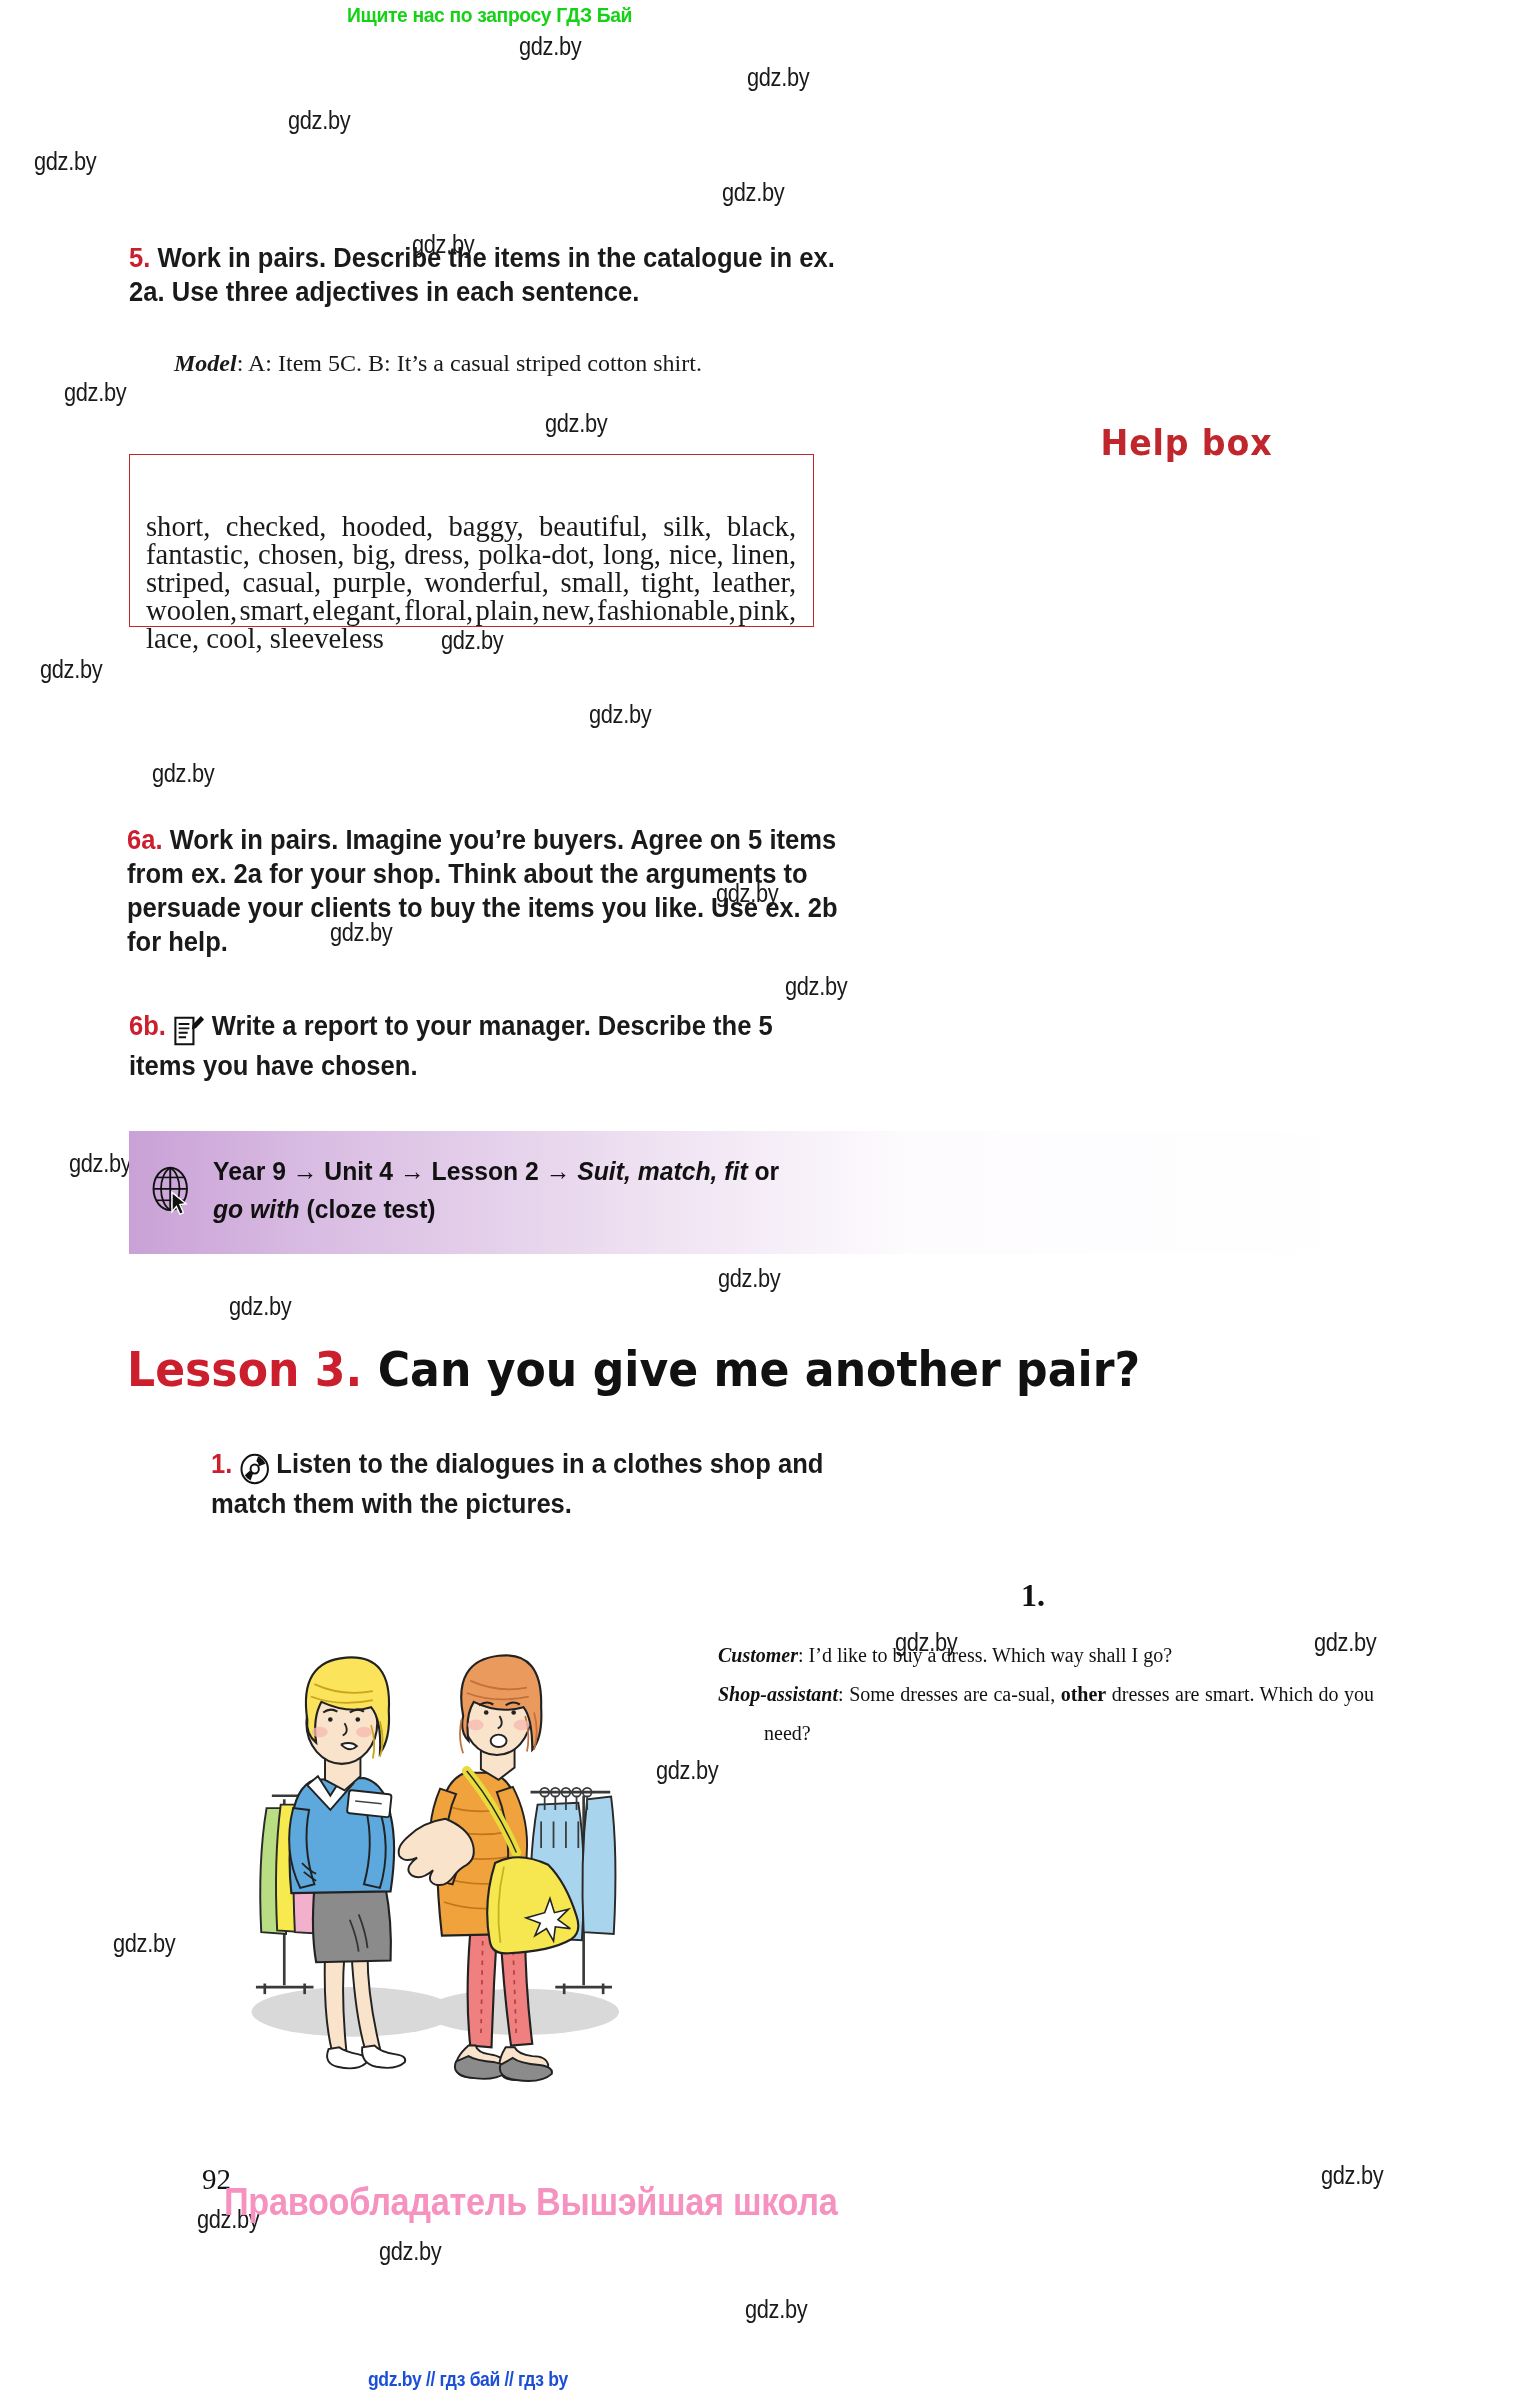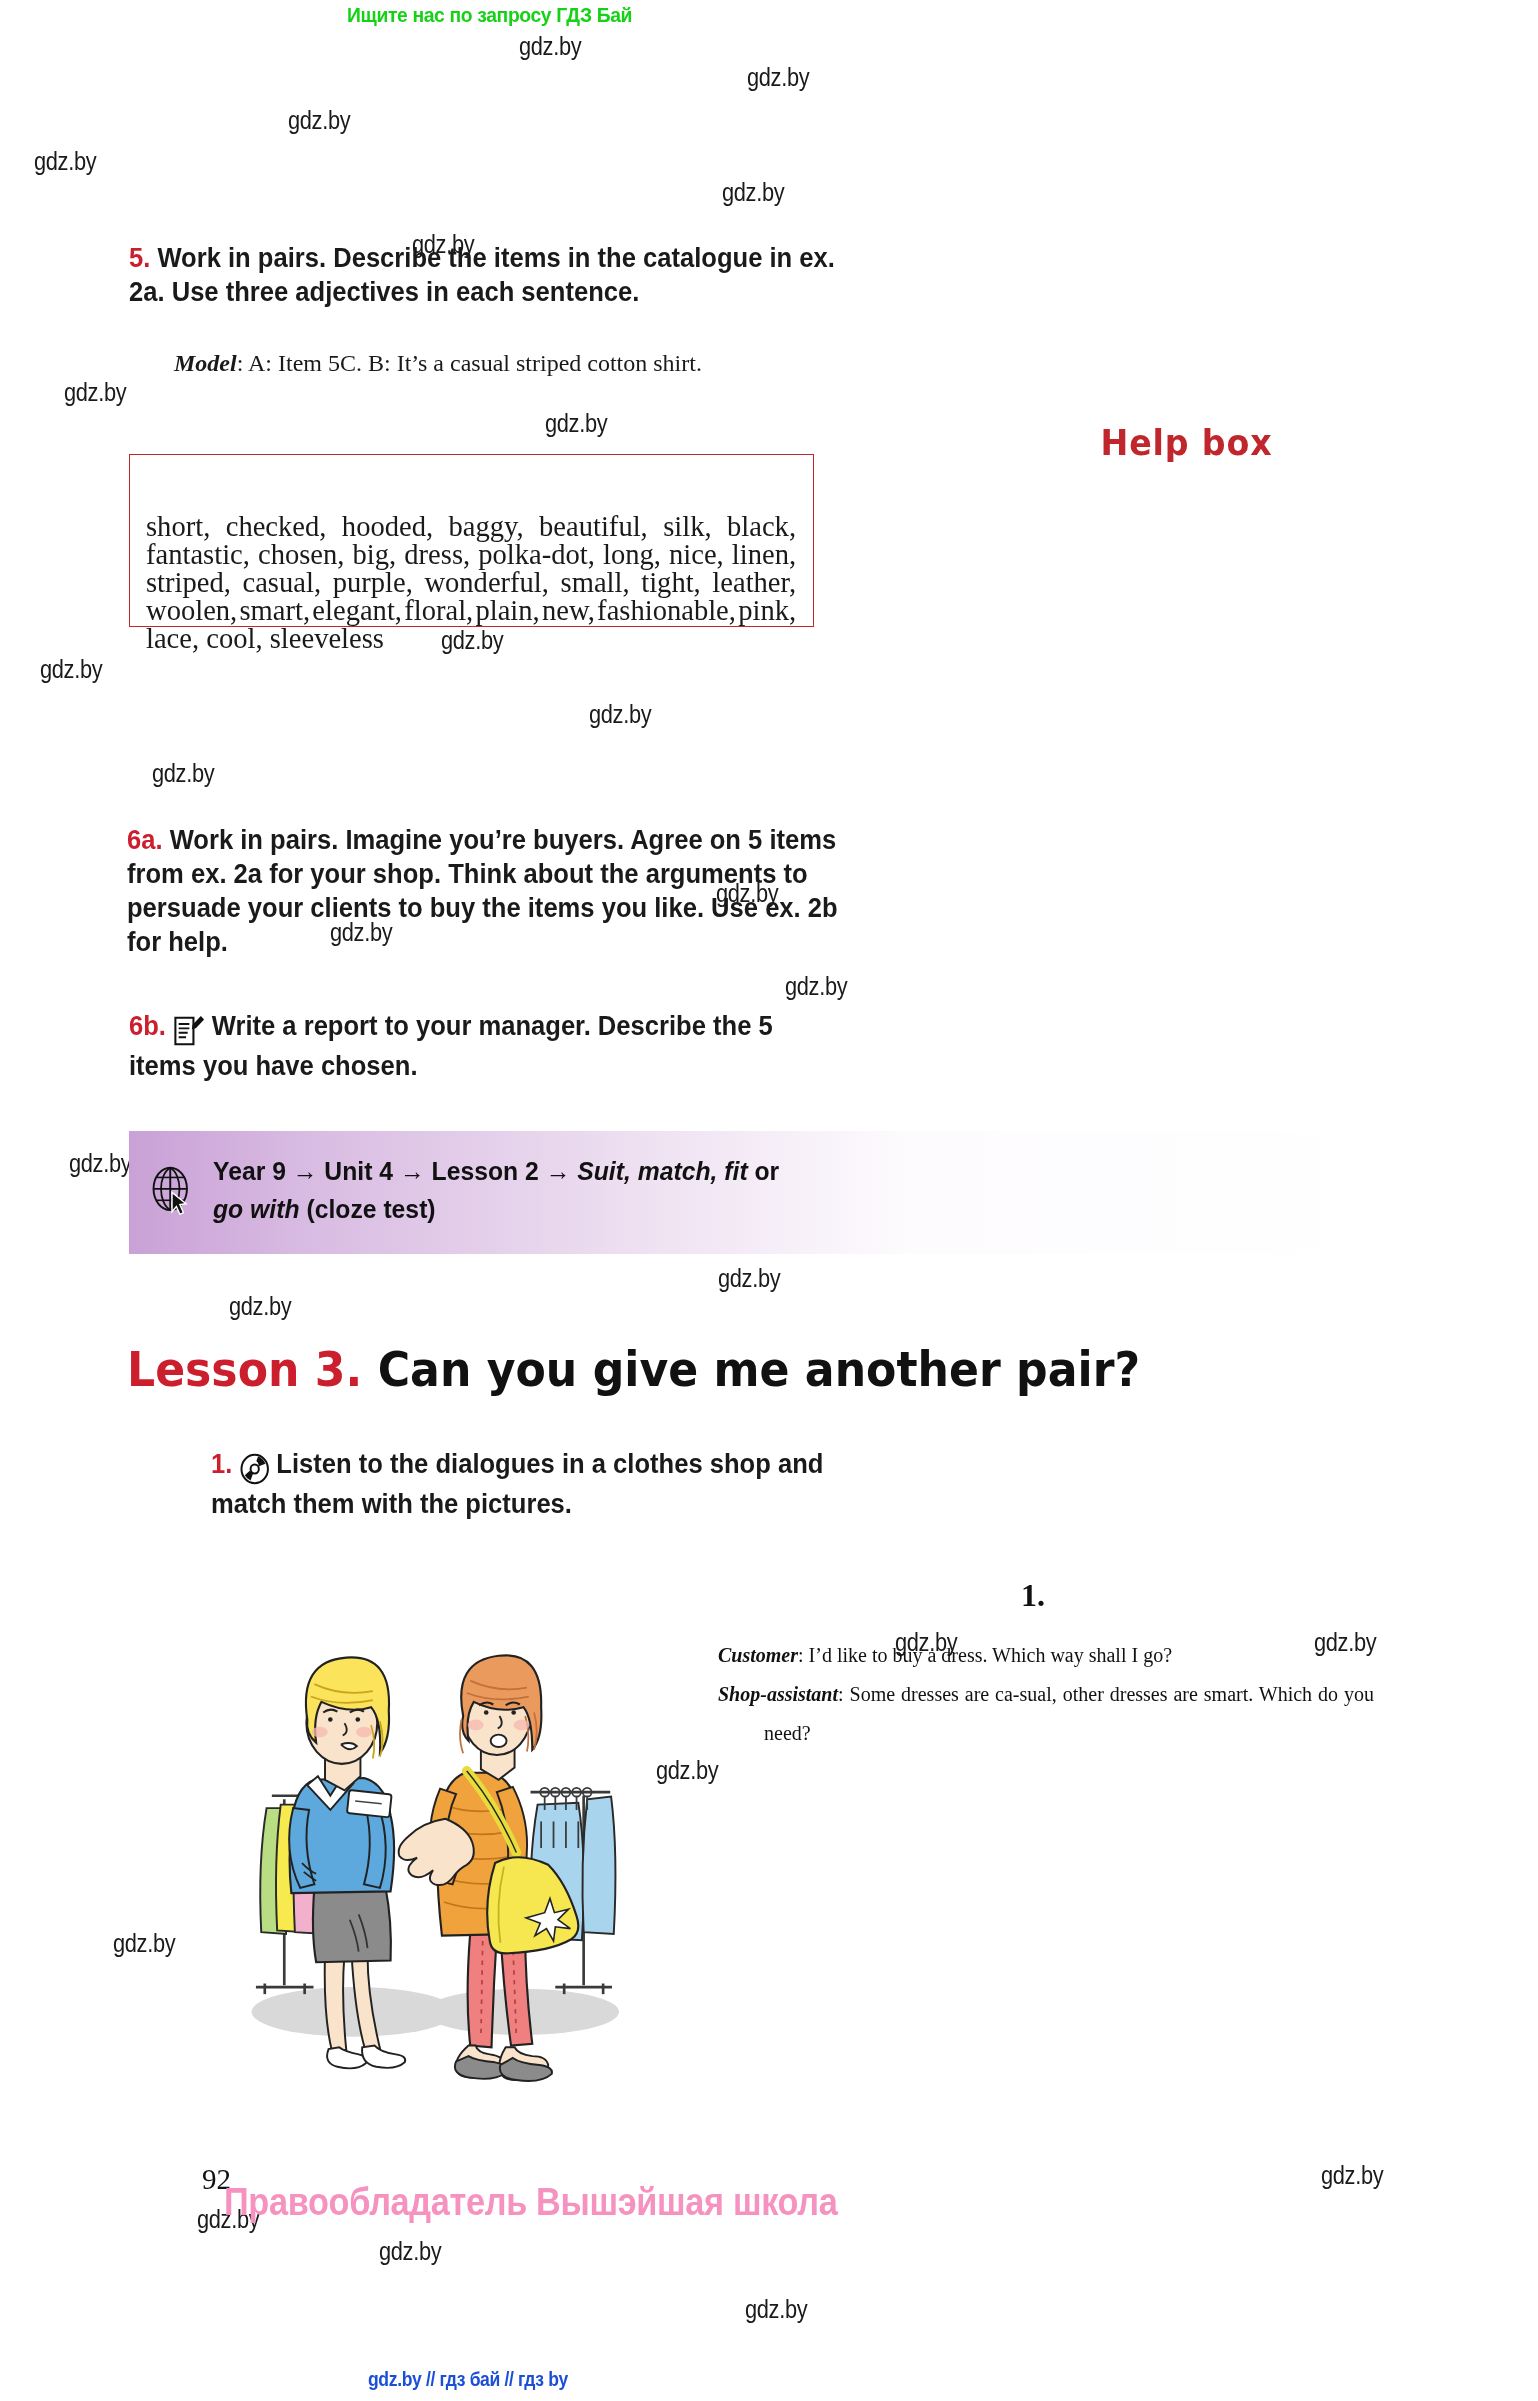--- a/index.html
+++ b/index.html
@@ -150,21 +150,21 @@
     line-height:39px;
     color:#111;
   }
   #dialogue .turn{
     text-indent:-46px;
     padding-left:46px;
     text-align:justify;
     margin-bottom:0;
   }
   #dialogue .spk{font-weight:bold;font-style:italic;}
-  #dialogue b{font-weight:normal;}
+  #dialogue b{font-weight:bold;}
   #dialogue-number{
     position:absolute;
     left:1021px;top:1577px;
     font-family:"Liberation Serif", serif;
     font-weight:bold;
     font-size:32px;
     color:#111;
   }
 
   

